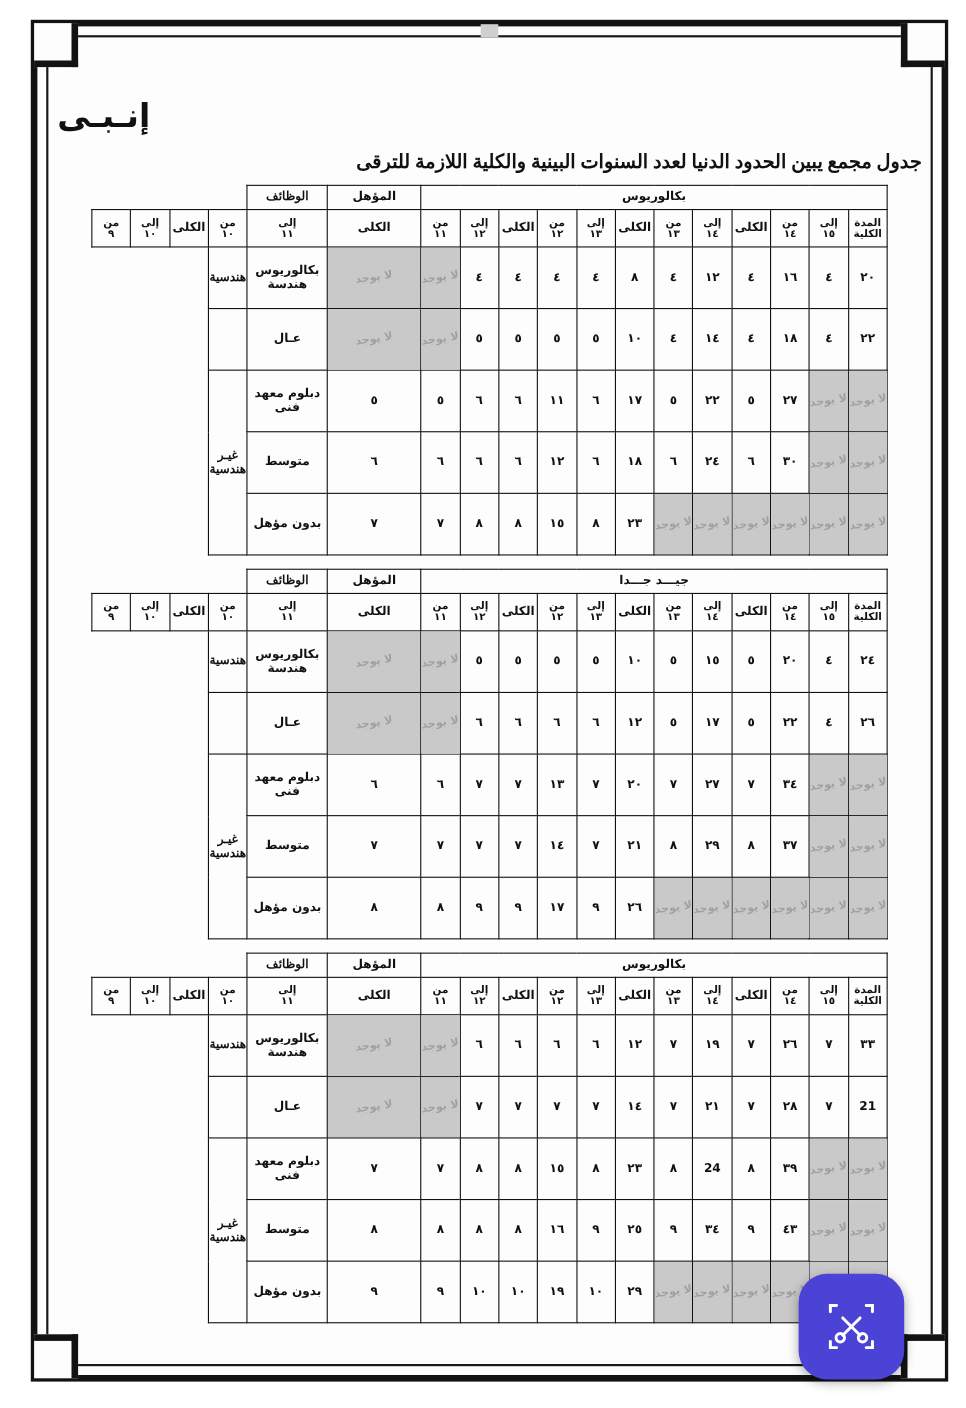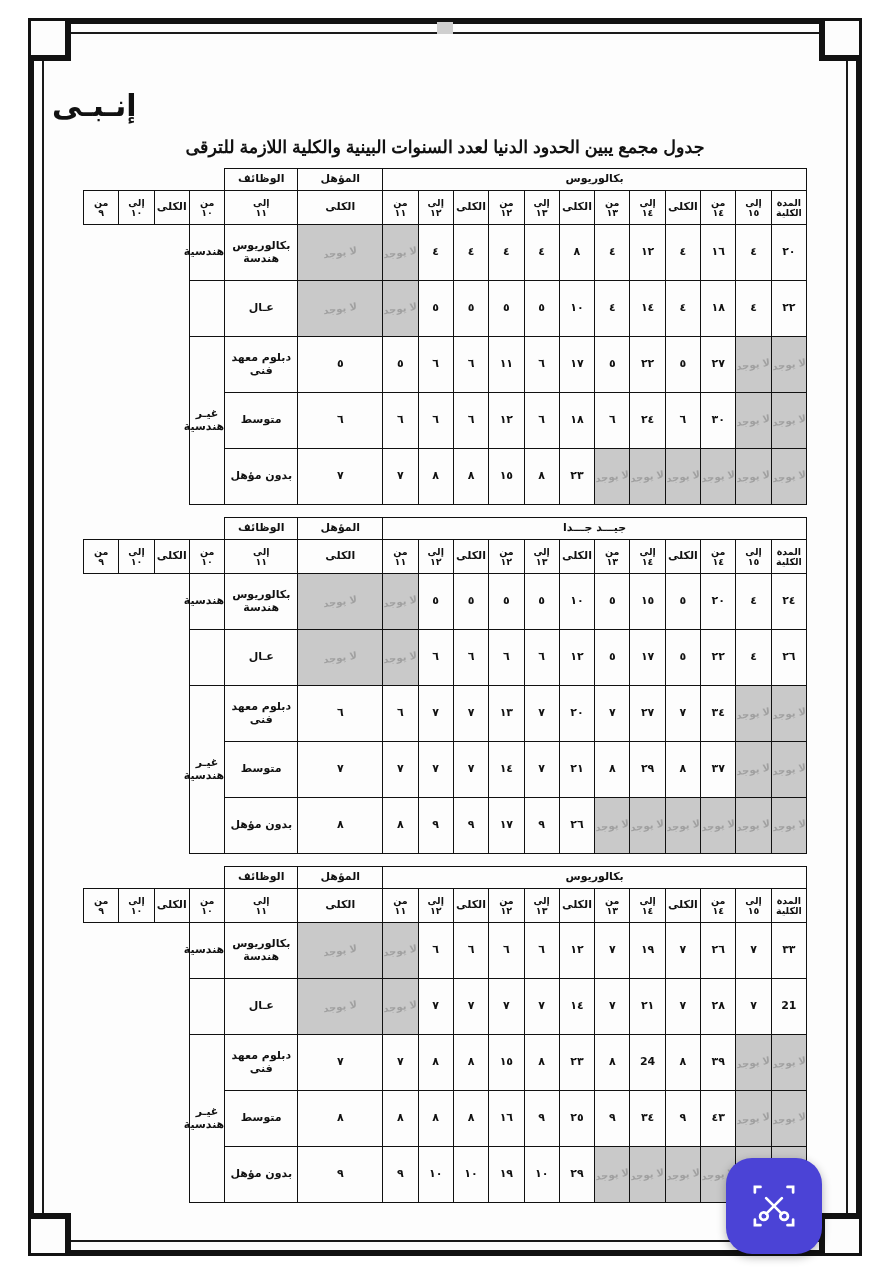--- a/index.html
+++ b/index.html
@@ -48,25 +48,24 @@
   .stamp{
     text-align:left;
     direction:rtl;
     font-weight:bold;
     font-size:30px;
     letter-spacing:6px;
     padding:46px 36px 0 0;
     font-family:"DejaVu Sans", sans-serif;
   }
   .doc-title{
-    text-align:center;
     font-weight:bold;
     font-size:17.5px;
     margin:14px 0 10px 0;
-    font-family:Liberation Sans, sans-serif;
+    font-family:Liberation Serif, serif;
     letter-spacing:0px;
   }
 
   table.grid{
     border-collapse:collapse;
     width:724px;
     margin:0 auto 12px auto;
     table-layout:fixed;
     font-family:"DejaVu Sans", sans-serif;
   }
@@ -91,21 +90,21 @@
   .val{height:53px;font-size:14px;}
   .shade{background:#c9c9c9;position:relative;}
   .shade .ghost{
     position:absolute;inset:0;
     display:flex;align-items:center;justify-content:center;
     color:#9a9a9a;font-size:10px;font-weight:bold;
     transform:rotate(-8deg);
     opacity:.85;
   }
   .qual{font-size:11.5px;line-height:1.2;width:84px;}
-  .job{font-size:13px;line-height:1.3;width:72px;}
+  .job{font-size:13px;line-height:1.3;width:72px;font-family:Liberation Serif, serif;}
   .totalcol{width:64px;}
   .tiny{width:28px;margin-top:36px;}
 
   
   .fab{
     position:absolute;
     right:56px;bottom:26px;
     width:96px;height:96px;
     border-radius:26px;
     background:#4b43d6;

